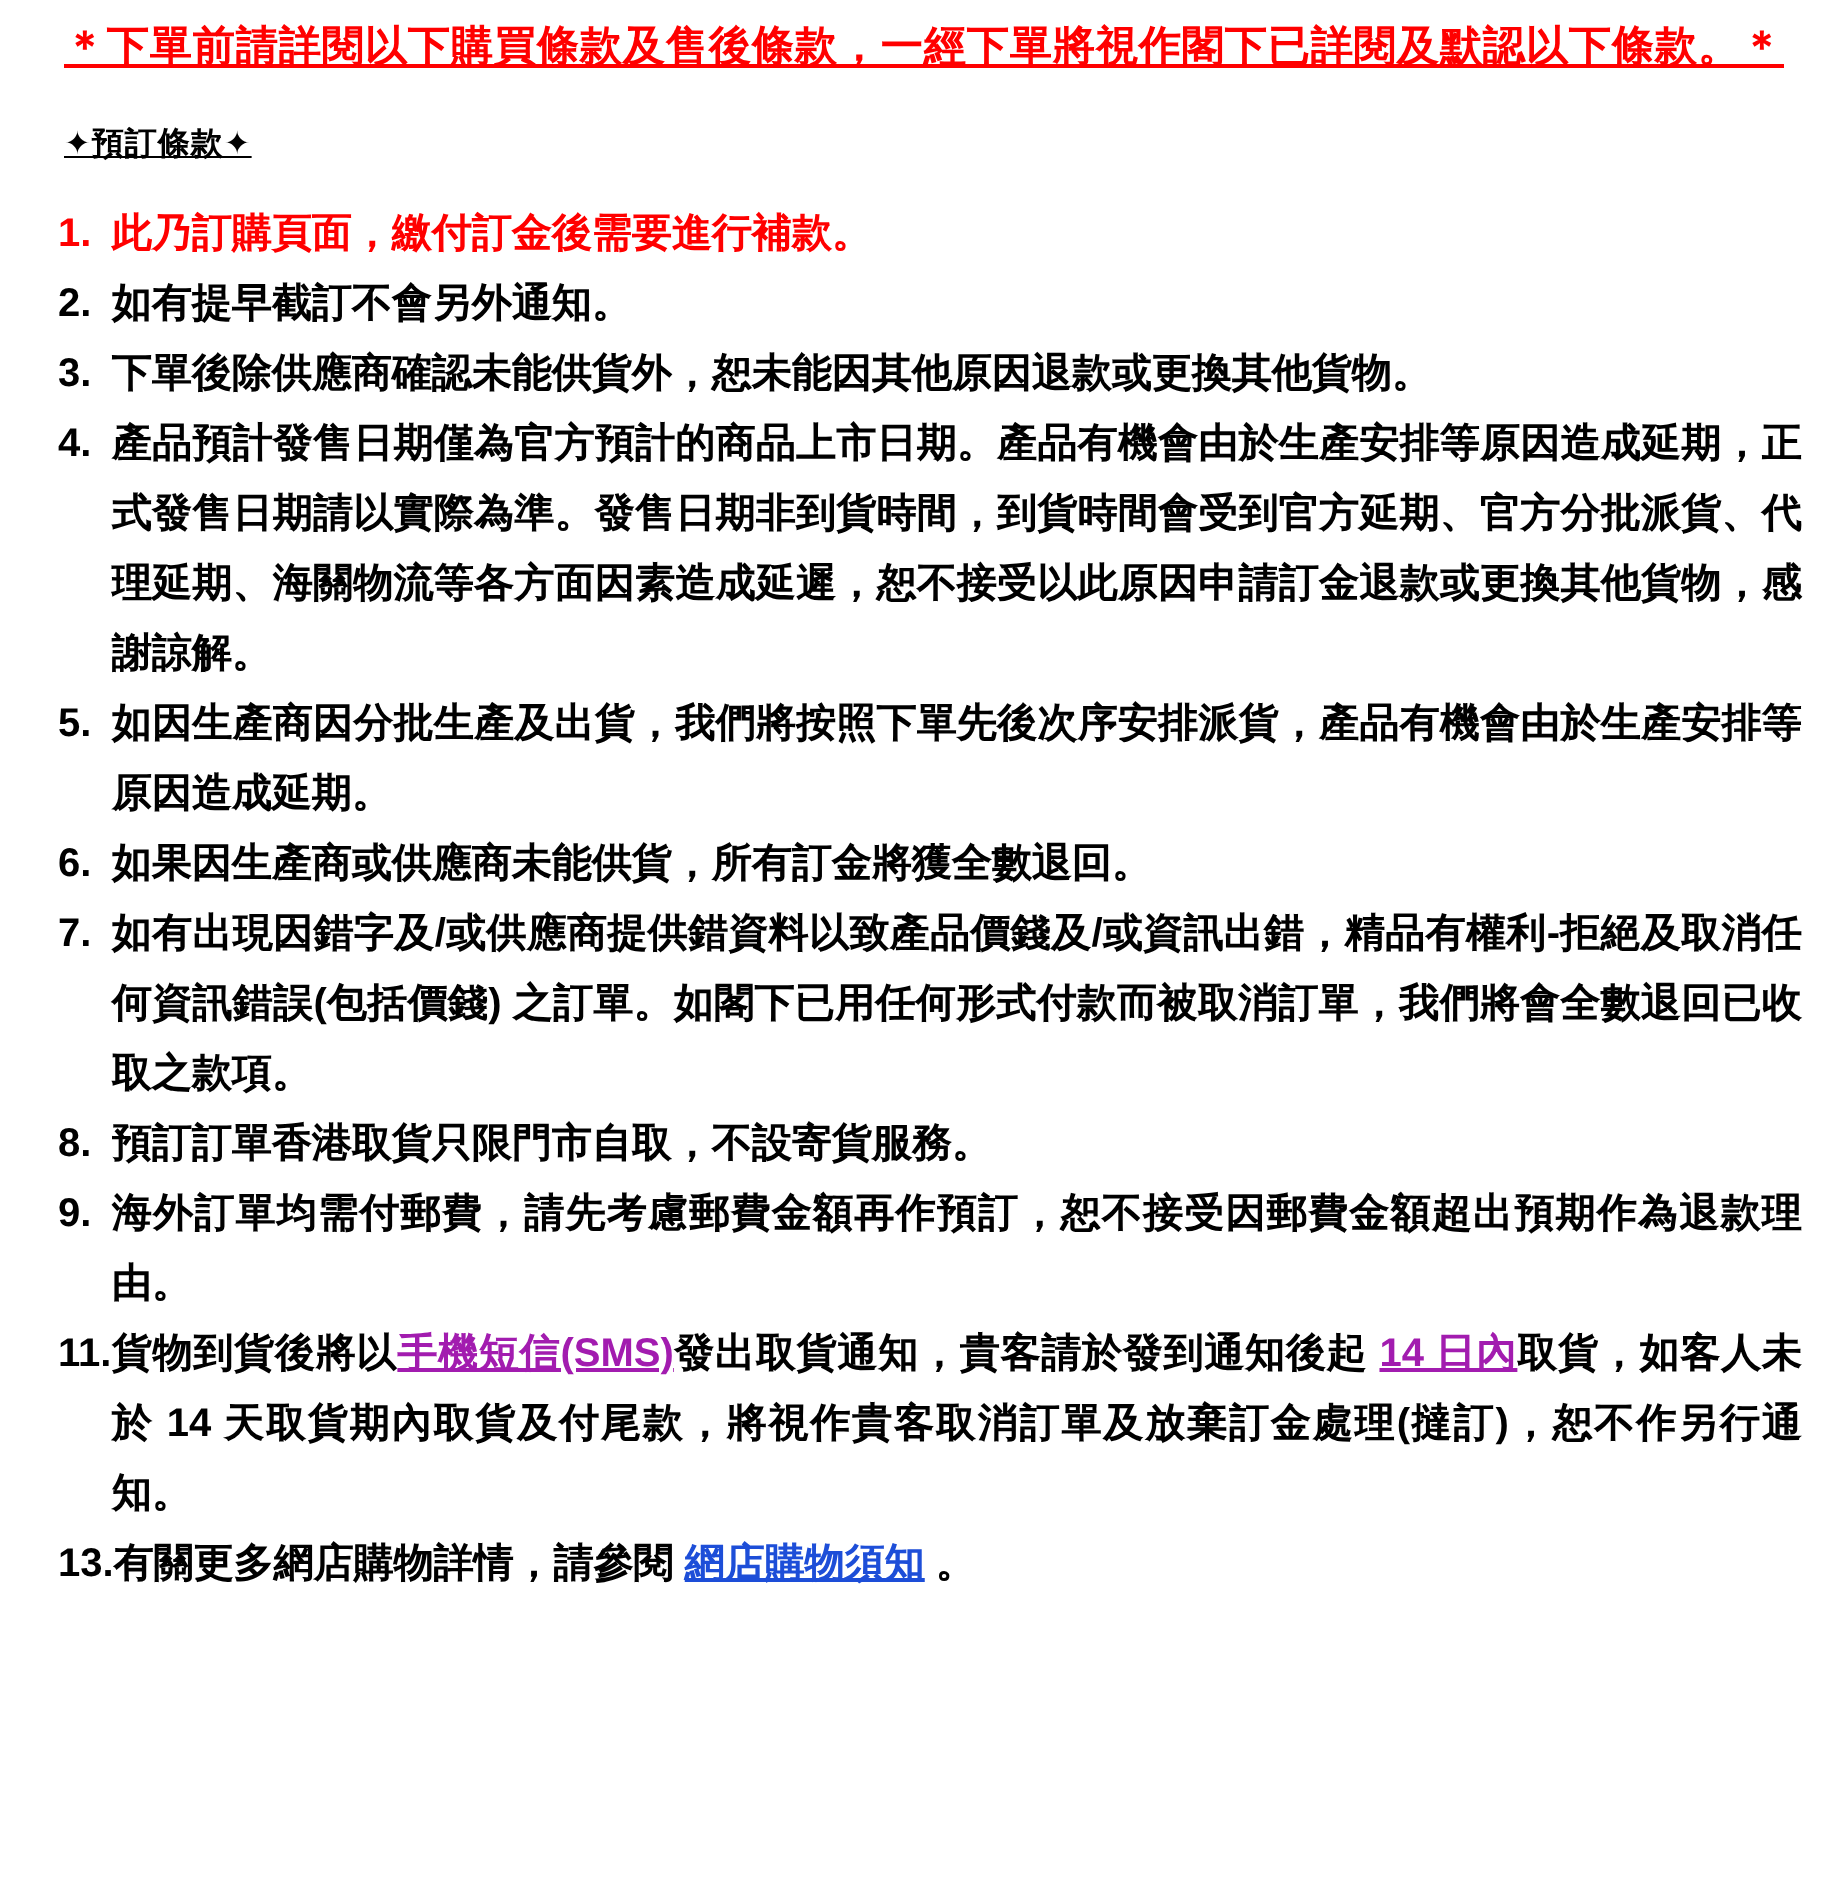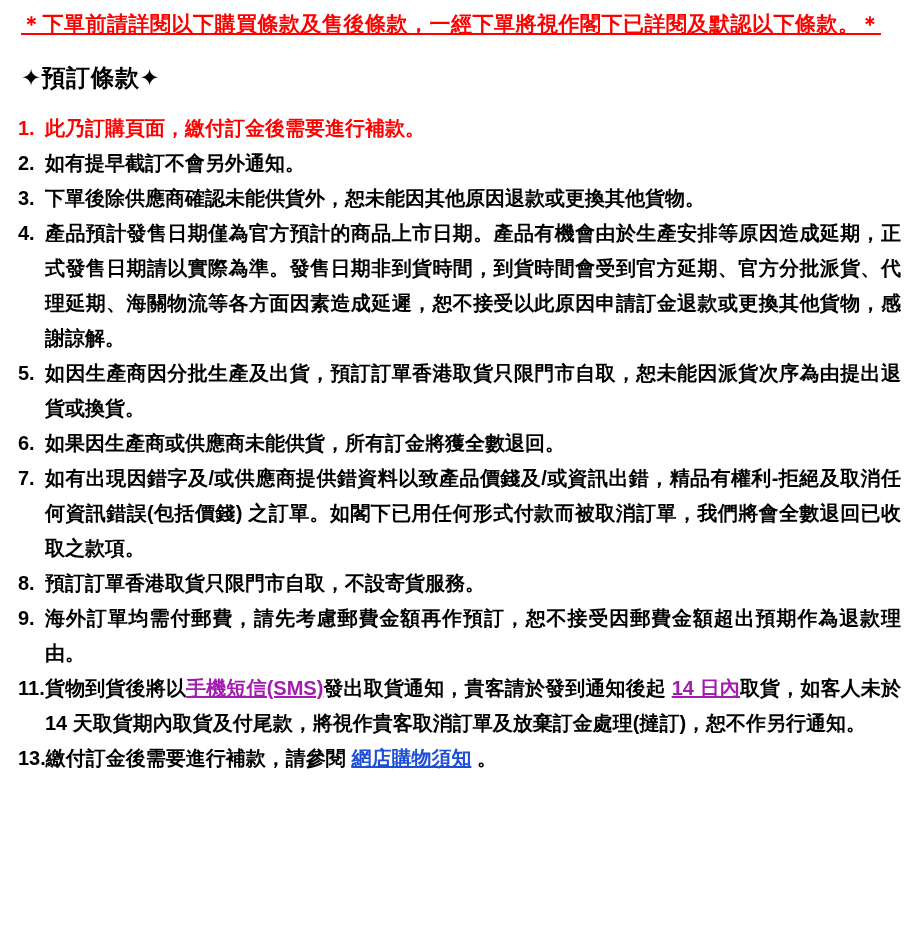--- a/index.html
+++ b/index.html
@@ -10,36 +10,37 @@
   body {
     width: 913px;
     font-family: "Liberation Sans", "DejaVu Sans", sans-serif;
     font-weight: bold;
     color: #000000;
   }
   .doc {
     box-sizing: border-box;
     width: 913px;
     min-height: 948px;
-    padding: 10px 6px 8px 13px;
+    padding: 10px 6px 8px 24px;
   }
   .notice {
     color: #ff0000;
     text-decoration: underline;
     font-size: 21px;
     line-height: 27px;
     margin: 0 0 0 8px;
     letter-spacing: 0.5px;
   }
   .section-title-row {
     margin: 25px 0 0 8px;
   }
   .section-title {
     display: inline-block;
-    font-size: 24px;
+    font-size: 16px;
+    text-decoration: underline;
     letter-spacing: 0.5px;
   }
   ol.terms-list {
     list-style: none;
     margin: 17px 0 0 0;
     padding: 0;
     font-size: 20px;
     line-height: 35px;
   }
   ol.terms-list > li {
@@ -97,21 +98,21 @@
       <span class="txt">下單後除供應商確認未能供貨外，恕未能因其他原因退款或更換其他貨物。</span>
     </li>
 
     <li>
       <span class="num">4.</span>
       <span class="txt">產品預計發售日期僅為官方預計的商品上市日期。產品有機會由於生產安排等原因造成延期，正式發售日期請以實際為準。發售日期非到貨時間，到貨時間會受到官方延期、官方分批派貨、代理延期、海關物流等各方面因素造成延遲，恕不接受以此原因申請訂金退款或更換其他貨物，感謝諒解。</span>
     </li>
 
     <li>
       <span class="num">5.</span>
-      <span class="txt">如因生產商因分批生產及出貨，預訂訂單香港取貨只限門市自取，恕未能因派貨次序為由提出退貨或換貨。</span>
+      <span class="txt">如因生產商因分批生產及出貨，我們將按照下單先後次序安排派貨，產品有機會由於生產安排等原因造成延期。</span>
     </li>
 
     <li>
       <span class="num">6.</span>
       <span class="txt">如果因生產商或供應商未能供貨，所有訂金將獲全數退回。</span>
     </li>
 
     <li>
       <span class="num">7.</span>
       <span class="txt">如有出現因錯字及/或供應商提供錯資料以致產品價錢及/或資訊出錯，精品有權利-拒絕及取消任何資訊錯誤(包括價錢) 之訂單。如閣下已用任何形式付款而被取消訂單，我們將會全數退回已收取之款項。</span>
@@ -129,17 +130,17 @@
 
 
     <li>
       <span class="num">11.</span>
       <span class="txt"><span>貨物到貨後將以</span><span class="hl-red">手機短信(SMS)</span><span>發出取貨通知，貴客請於發到通知後起 </span><span class="hl-red">14 日內</span><span>取貨，如客人未於 14 天取貨期內取貨及付尾款，將視作貴客取消訂單及放棄訂金處理(撻訂)，恕不作另行通知。</span></span>
     </li>
 
 
     <li>
       <span class="num">13.</span>
-      <span class="txt"><span>繳付訂金後需要進行補款，請參閱 </span><a href="#" class="shop-link">網店購物須知</a><span> 。</span></span>
+      <span class="txt"><span>有關更多網店購物詳情，請參閱 </span><a href="#" class="shop-link">網店購物須知</a><span> 。</span></span>
     </li>
 
   </ol>
 </div>
 
 </body></html>

